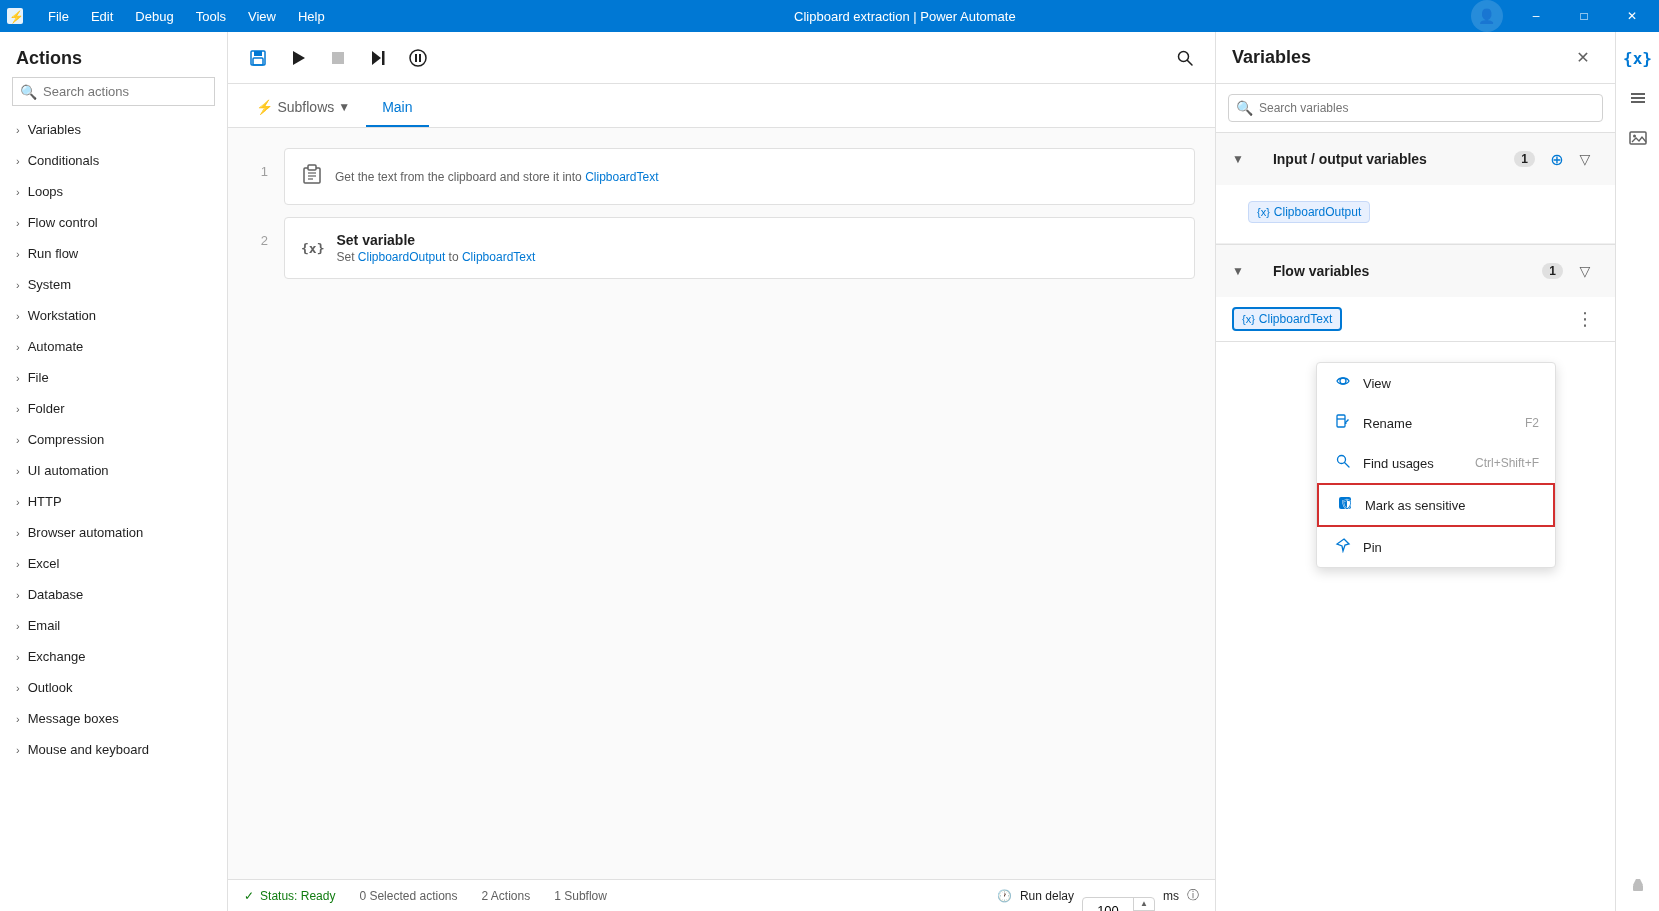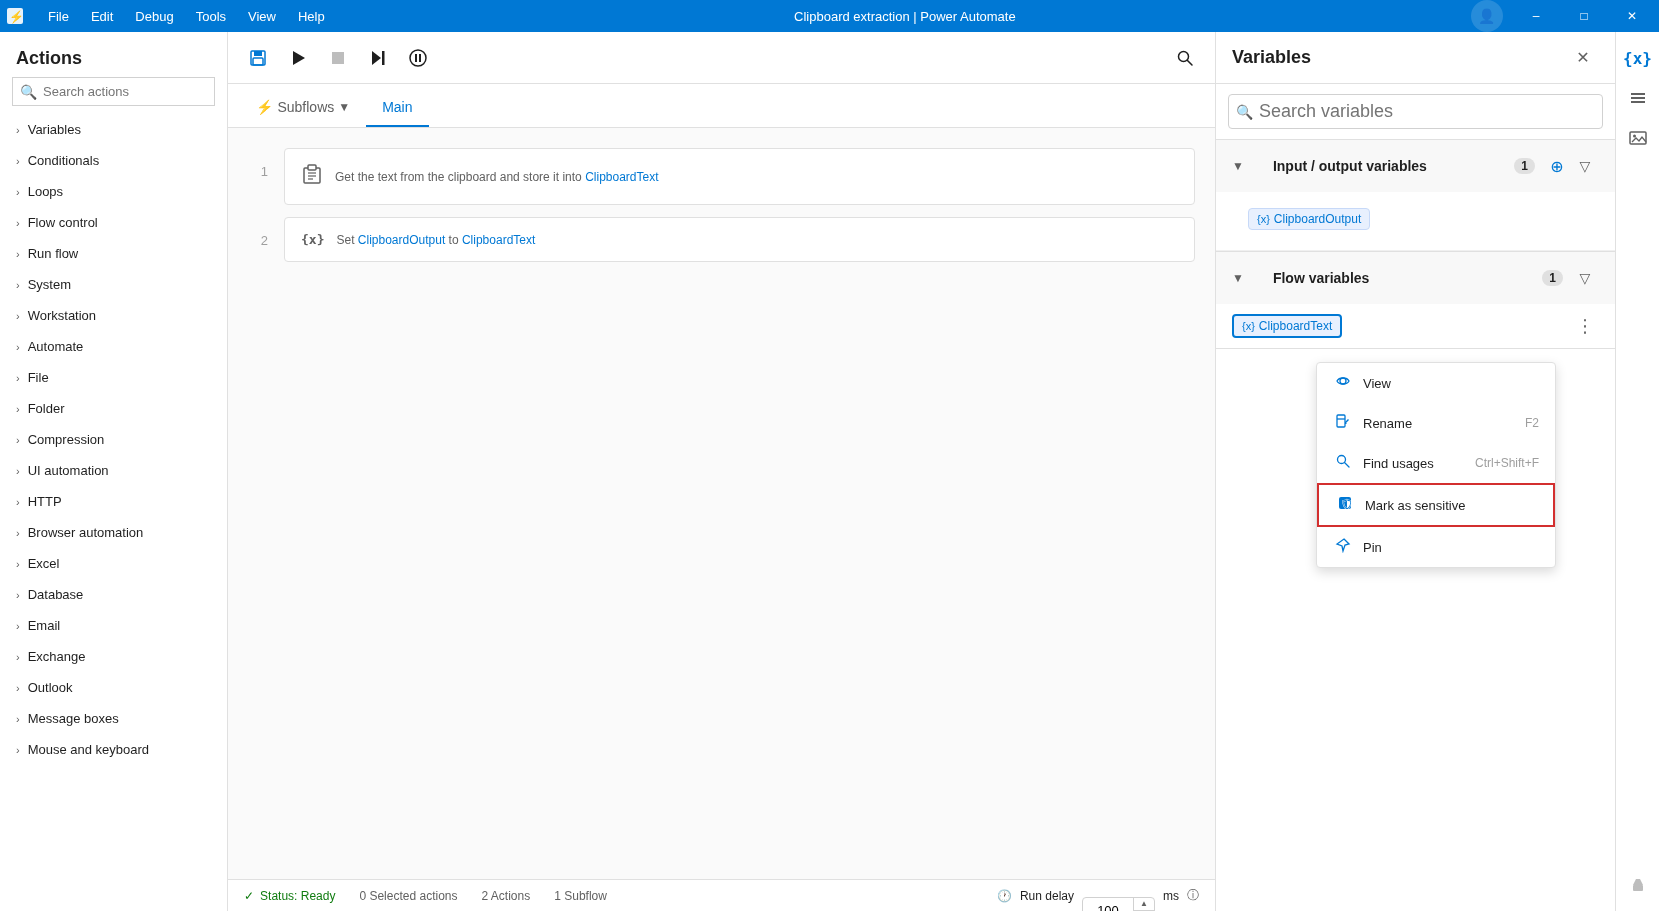--- a/index.html
+++ b/index.html
@@ -343,21 +343,21 @@
     .variables-search {
       padding: 10px 12px;
       border-bottom: 1px solid #e0e0e0;
       position: relative;
     }
     .variables-search input {
       width: 100%;
       padding: 6px 8px 6px 30px;
       border: 1px solid #d1d1d1;
       border-radius: 4px;
-      font-size: 18px;
+      font-size: 12px;
       color: #616161;
       outline: none;
     }
     .variables-search .search-icon {
       position: absolute;
       left: 20px;
       top: 50%;
       transform: translateY(-50%);
       color: #616161;
       font-size: 14px;
@@ -731,20 +731,21 @@
             </div>
           </div>
         </div>
       </div>
 
       <div class="flow-step">
         <div class="step-number">2</div>
         <div class="step-card">
           <div class="step-icon" style="font-size:13px;color:#616161;font-family:monospace;font-weight:bold;">{x}</div>
           <div class="step-content">
+            <div class="step-title">Set variable</div>
             <div class="step-desc">
               <span>Set</span>
               <span class="var-link">ClipboardOutput</span>
               <span> </span><span>to</span><span> </span>
               <span class="var-link">ClipboardText</span>
             </div>
           </div>
         </div>
       </div>
     </div>

